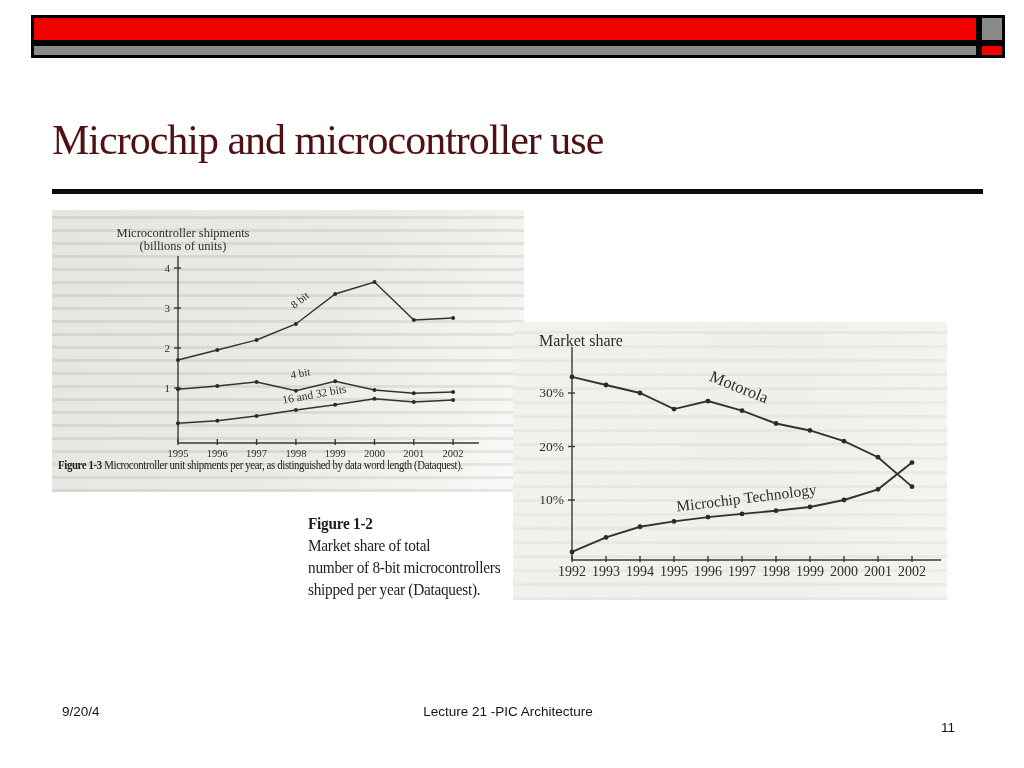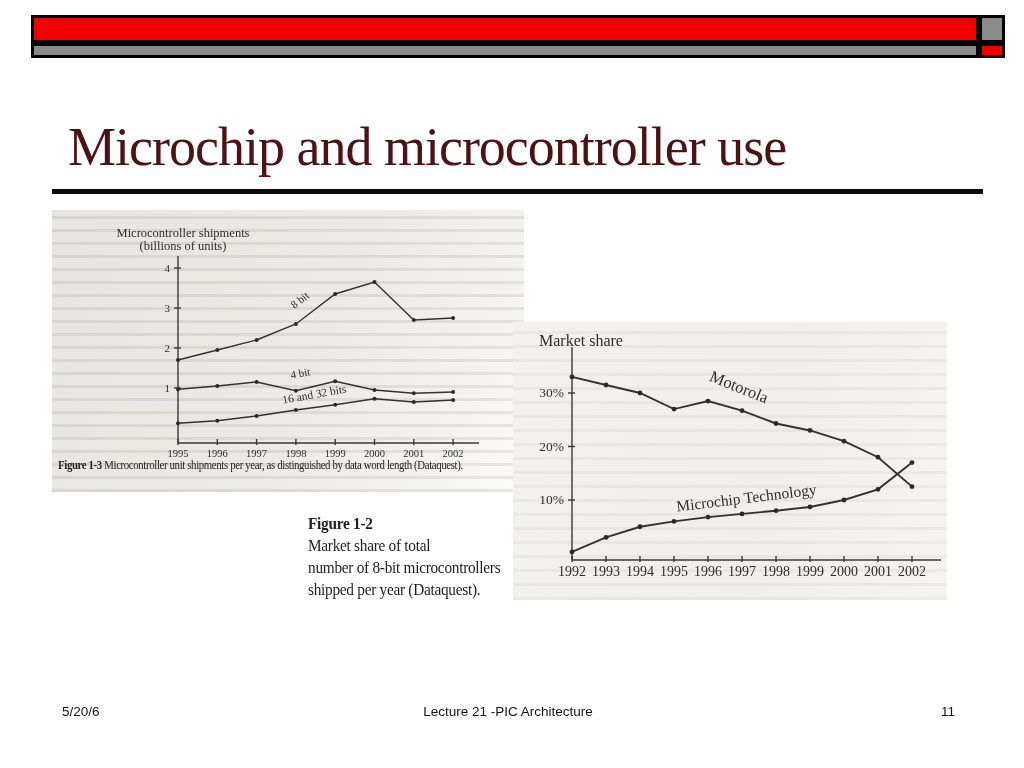--- a/index.html
+++ b/index.html
@@ -6,22 +6,22 @@
   .slide{position:relative;width:1024px;height:768px;background:#ffffff;overflow:hidden;
          font-family:"Liberation Serif",serif;}
   
   .banner{position:absolute;left:0;top:0;width:1024px;height:70px;}
   .banner div{position:absolute;box-sizing:border-box;border:3px solid #000;}
   .red-bar{left:31px;top:15px;width:948px;height:28px;background:#f20000;}
   .gray-sq{left:979px;top:15px;width:26px;height:28px;background:#8a8a8a;}
   .gray-bar{left:31px;top:43px;width:948px;height:15px;background:#8a8a8a;}
   .red-sq{left:979px;top:43px;width:26px;height:15px;background:#f20000;}
   
-  .title{position:absolute;left:68px;top:116px;margin:0;width:940px;
-         font-size:54px;font-weight:normal;color:#4e1114;letter-spacing:-1px;white-space:nowrap;}
+  .title{position:absolute;left:52px;top:116px;margin:0;width:940px;
+         font-size:42px;font-weight:normal;color:#4e1114;letter-spacing:-1px;white-space:nowrap;}
   .title-underline{position:absolute;left:52px;top:189px;width:931px;height:5px;background:#0b0b0b;}
   
   .scan{position:absolute;}
   .scan-left{left:52px;top:210px;width:472px;height:282px;
      background:linear-gradient(115deg,#e7e5e1 0%,#eceae6 55%,#f5f4f1 85%,#fcfbfa 100%);}
   .scan-right{left:513px;top:322px;width:434px;height:278px;
      background:linear-gradient(100deg,#f3f1ed 0%,#f1efeb 60%,#f6f4f1 100%);}
   .scan::before{content:"";position:absolute;inset:0;pointer-events:none;
      background:repeating-linear-gradient(0deg,rgba(125,118,106,.14) 0 3px,rgba(125,118,106,0) 3px 13px);
      filter:blur(.6px);}
@@ -38,21 +38,21 @@
   .caption13{position:absolute;left:6px;top:248px;white-space:nowrap;
      font-size:12px;letter-spacing:-.4px;color:#222;transform:scaleX(.9);transform-origin:left top;}
   .caption12{position:absolute;left:308px;top:513px;font-size:17px;line-height:22px;
      letter-spacing:-.3px;color:#1e1e1e;transform:scaleX(.9);transform-origin:left top;}
   .caption12 span{display:block;white-space:nowrap;}
   
   .footer{position:absolute;left:0;top:704px;width:1024px;height:20px;
      font-family:"Liberation Sans",sans-serif;font-size:13.5px;color:#141414;}
   .footer .f-date{position:absolute;left:62px;}
   .footer .f-center{position:absolute;left:0;right:8px;text-align:center;}
-  .footer .f-page{position:absolute;right:69px;}
+  .footer .f-page{position:absolute;right:69px;margin-top:16px;}
 </style>
 </head>
 <body>
 
 <div class="slide">
 
   <div class="banner">
     <div class="red-bar"></div>
     <div class="gray-sq"></div>
     <div class="gray-bar"></div>
@@ -188,18 +188,18 @@
         <circle cx="297" cy="184.955" r="2.4" class="pt"></circle>
         <circle cx="331" cy="178" r="2.4" class="pt"></circle>
         <circle cx="365" cy="167.3" r="2.4" class="pt"></circle>
         <circle cx="399" cy="140.55" r="2.4" class="pt"></circle>
         <text class="mid" font-size="15.5" transform="translate(234 181) rotate(-7)">Microchip Technology</text>
         <text x="26" y="24" font-size="16">Market share</text>
       </svg>
   </div>
 
   <div class="footer">
-    <span class="f-date">5/20/6</span>
+    <span class="f-date">9/20/4</span>
     <span class="f-center">Lecture 21 -PIC Architecture</span>
     <span class="f-page">11</span>
   </div>
 
 </div>
 
 </body></html>

